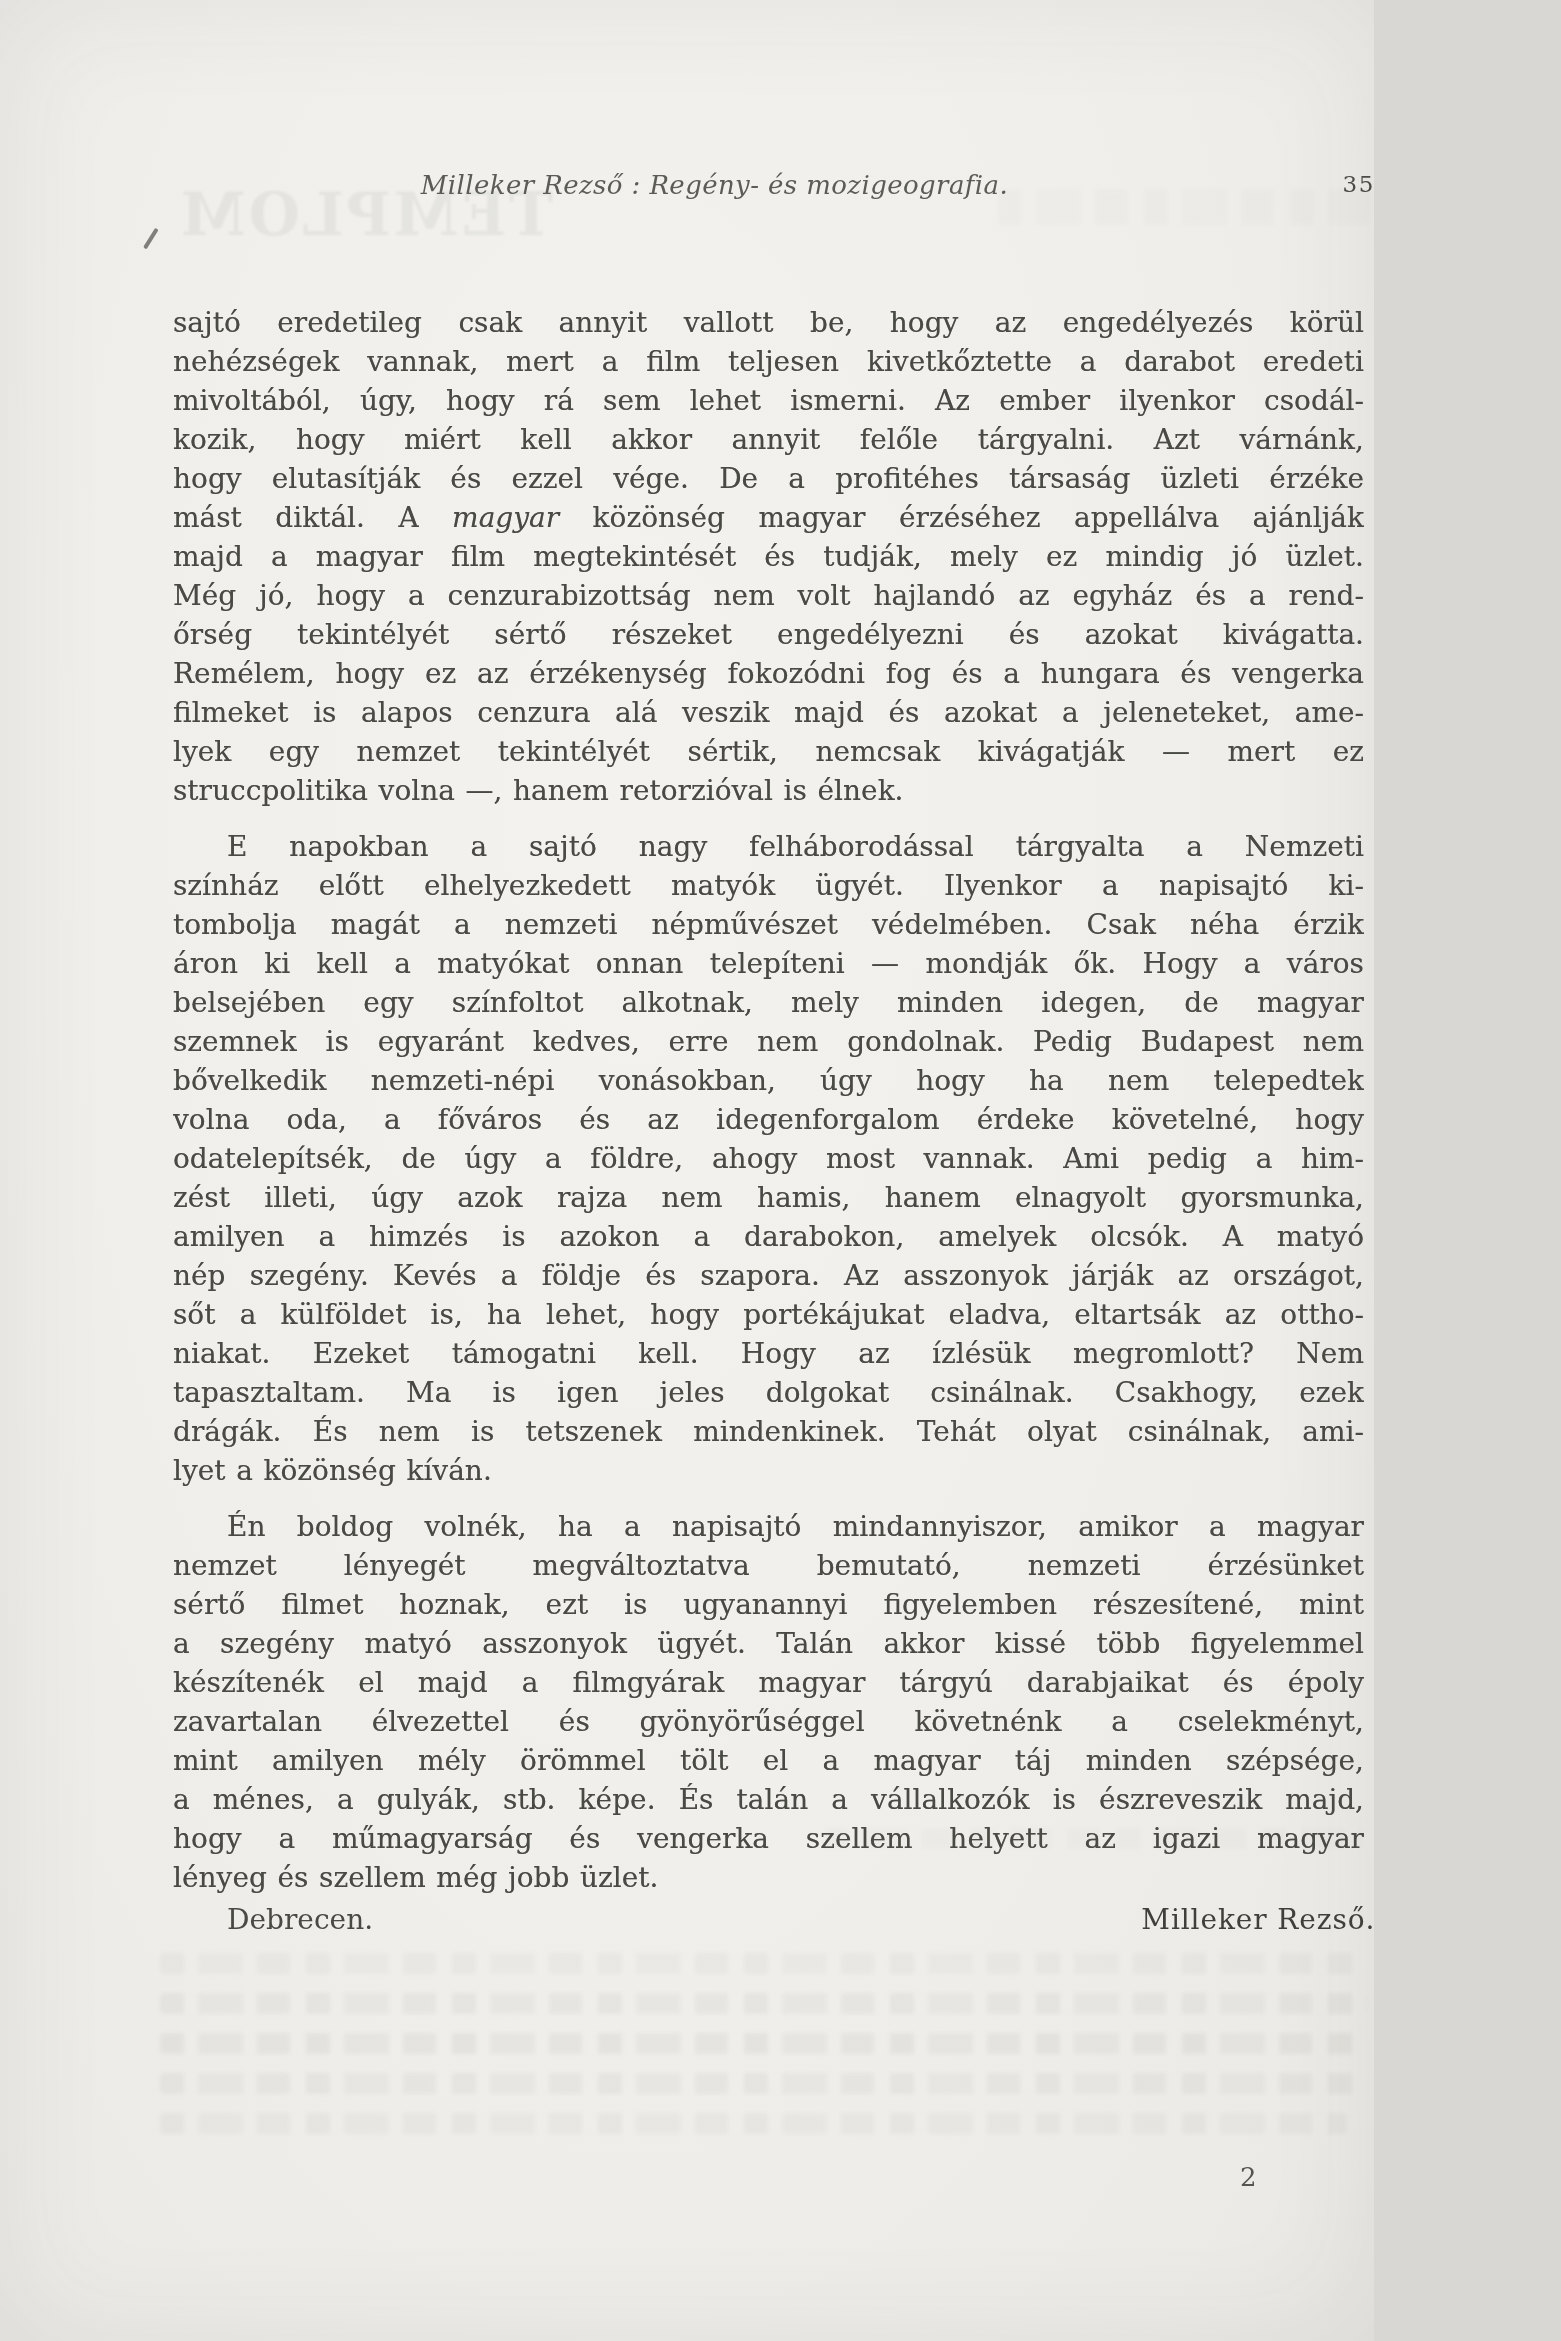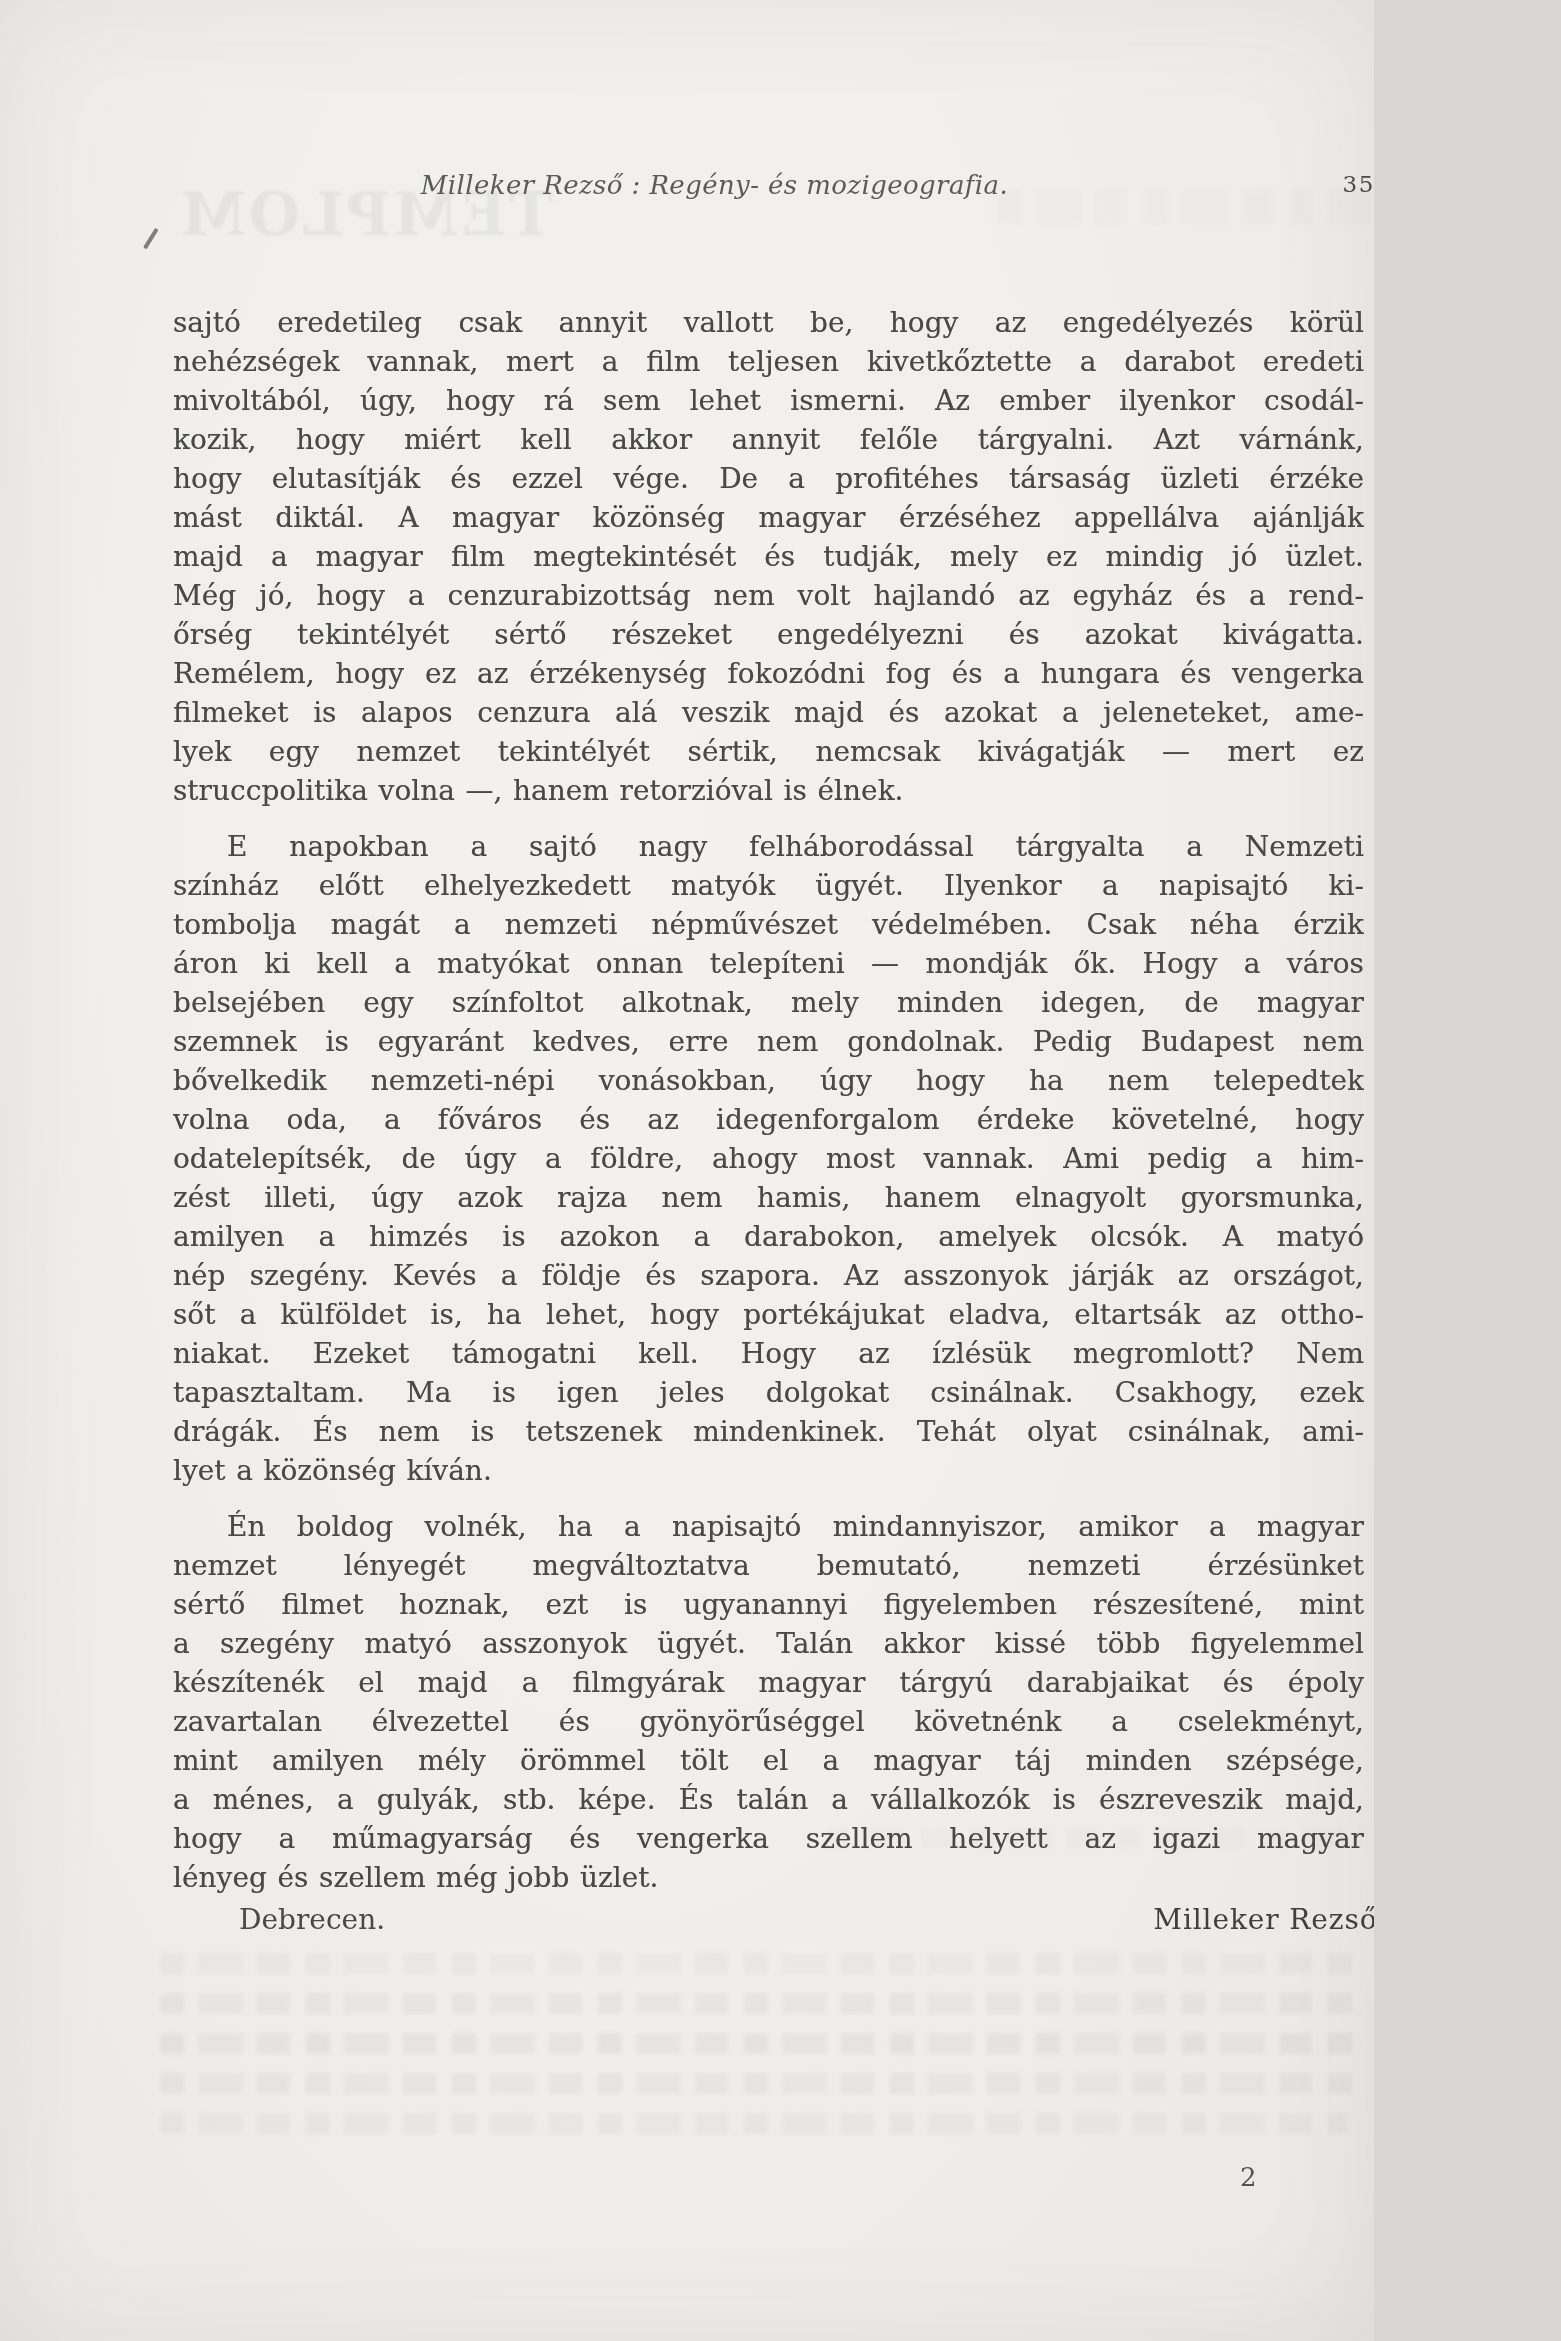--- a/index.html
+++ b/index.html
@@ -50,26 +50,26 @@
   .para { margin: 17px; }
   .line {
     height: 39px;
     text-align: justify;
     text-align-last: justify;
     white-space: normal;
     overflow: hidden;
   }
   .line.indent { padding-left: 54px; }
   .line.last { text-align-last: left; }
-  .it { }
+  .it { font-style: italic; }
 
   
   .signoff {
     position: absolute;
-    left: 164px; top: 1900px; width: 1225px;
+    left: 152px; top: 1900px; width: 1225px;
     height: 40px;
     font-size: 28px;
     line-height: 39px;
   }
   .dateline { position: absolute; left: 75px; top: 0; }
   .signature { position: absolute; right: 1.7px; top: 0; font-weight: normal; color: #403f3a; letter-spacing: 0.9px; text-align: right; }
 
   
   .sig-mark {
     position: absolute;

